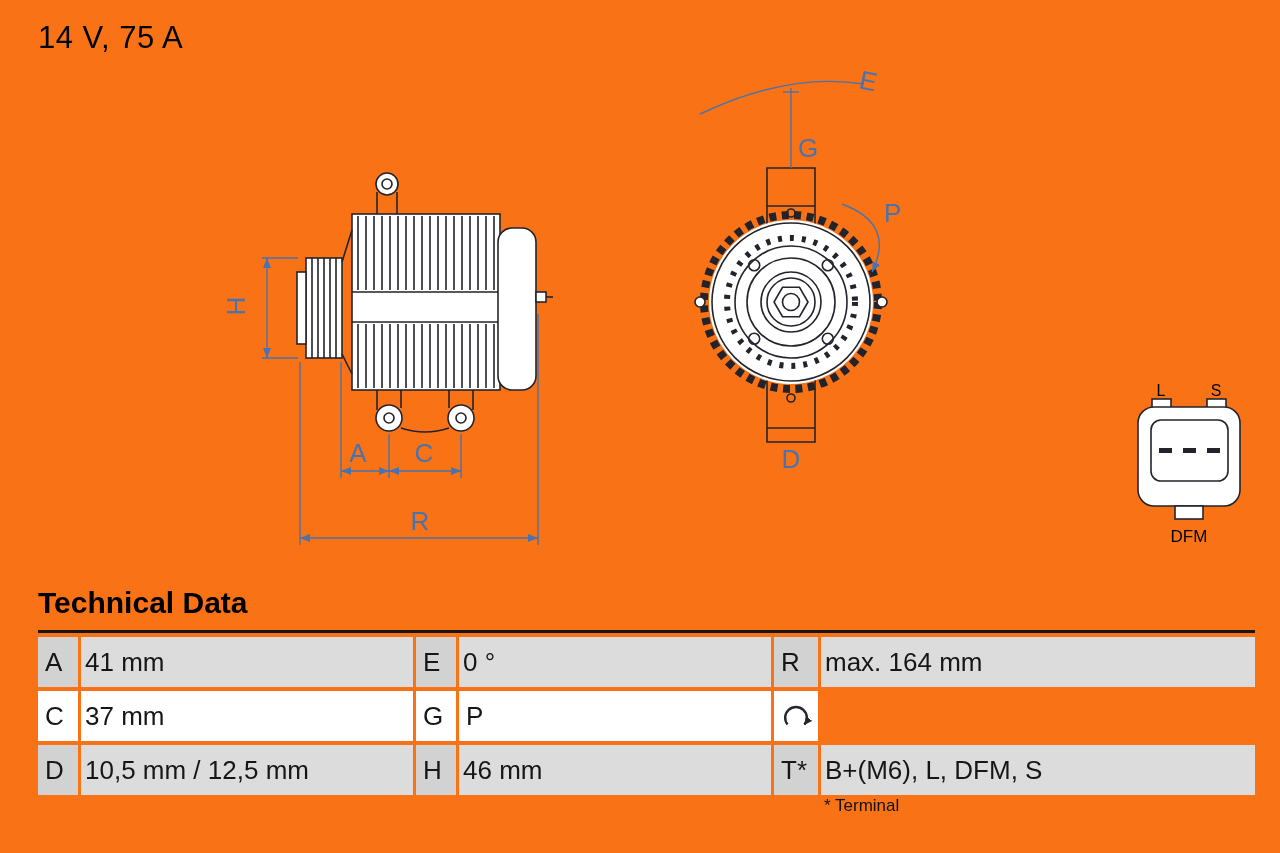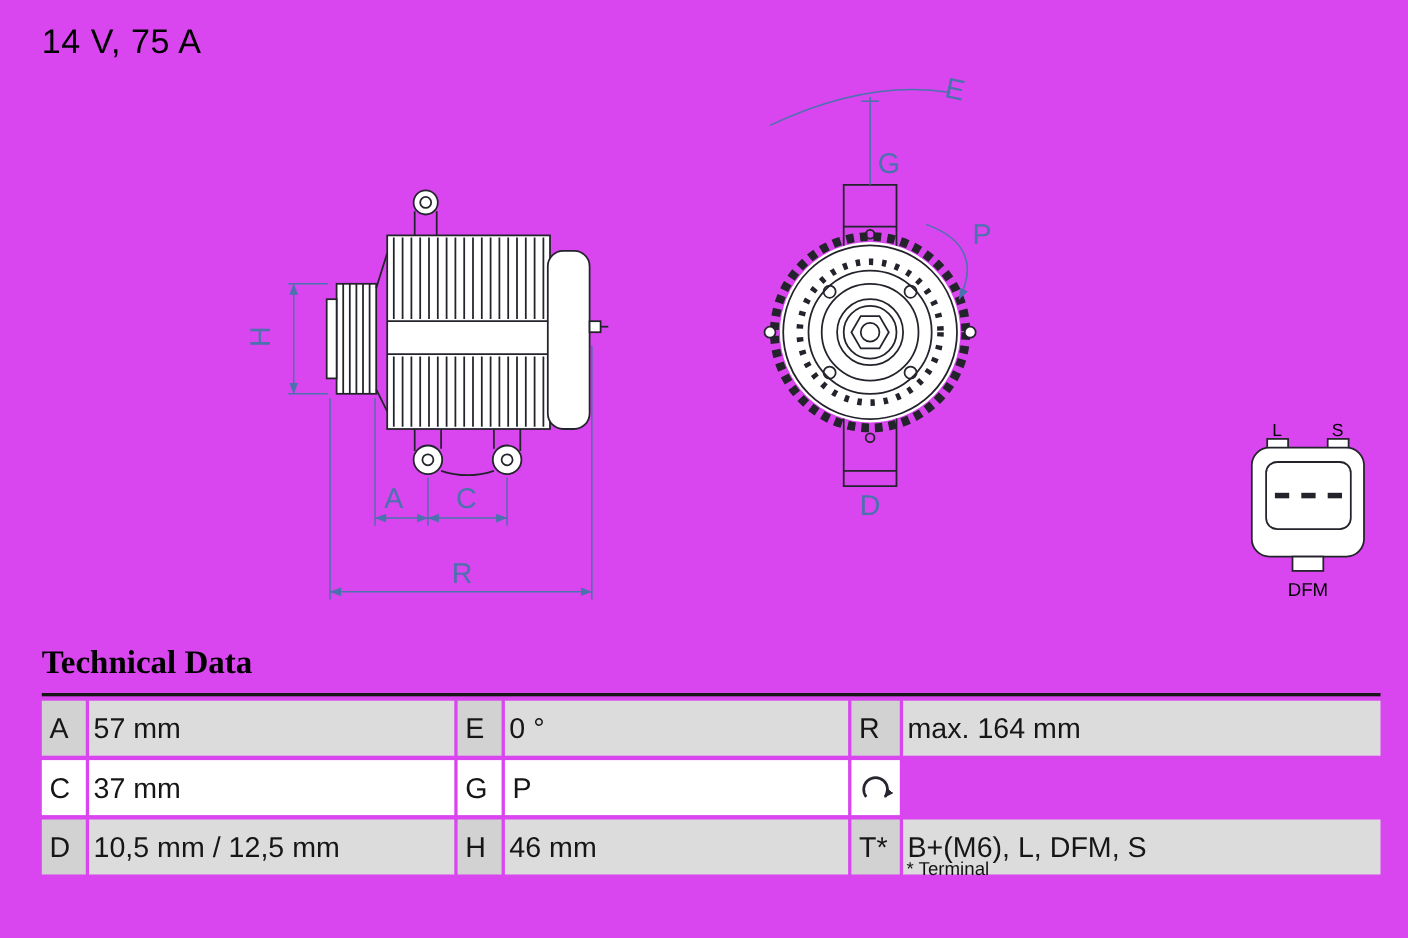--- a/index.html
+++ b/index.html
@@ -1,38 +1,38 @@
 <!DOCTYPE html>
 <html><head>
 <meta charset="utf-8">
 <style>
   * { box-sizing: border-box; margin: 0; padding: 0; }
   html, body { background: #ffffff; }
   body { font-family: "Liberation Sans", sans-serif; }
-  .page { position: relative; width: 1280px; height: 853px; background: #d946ef; overflow: hidden; padding-left: 35px; }
+  .page { position: relative; width: 1280px; height: 853px; background: #f97316; overflow: hidden; padding-left: 35px; }
 
   .title { position: absolute; left: 38px; top: 20px; font-size: 31px; color: #000; letter-spacing: 0.5px; }
 
   .drawing { position: absolute; left: 0; top: 0; width: 1280px; height: 570px; }
 
-  .section-heading { position: absolute; left: 38px; top: 586px; font-size: 30px; font-weight: bold; color: #000; font-family: Liberation Serif, serif; }
+  .section-heading { position: absolute; left: 38px; top: 586px; font-size: 30px; font-weight: bold; color: #000; }
 
   .tech-table { position: absolute; left: 38px; top: 630px; width: 1217px;
                 border-top: 3px solid #161616; padding-top: 4px;
                 display: flex; flex-direction: column; gap: 4px; }
   .t-row { display: grid; grid-template-columns: 40px 332px 40px 312px 44px 1fr; gap: 3px; height: 50px; }
   .t-row .cell { display: flex; align-items: center; font-size: 26px; color: #161616; overflow: hidden; white-space: nowrap; }
   .t-row.gray .cell.k { background: #d2d2d2; }
   .t-row.gray .cell.v { background: #dcdcdc; }
   .t-row.white .cell { background: #ffffff; }
   .cell.k { padding-left: 7px; }
   .cell.v { padding-left: 4px; }
   .rot-icon { margin-left: 2px; }
 
-  .footnote { position: absolute; left: 824px; top: 780px; font-size: 17px; color: #111; }
+  .footnote { position: absolute; left: 824px; top: 796px; font-size: 17px; color: #111; }
 
   
   .ln  { stroke: #23232b; stroke-width: 1.6; fill: none; }
   .lnf { stroke: #23232b; stroke-width: 1.6; fill: #ffffff; }
   .blue { stroke: #4a72ad; stroke-width: 1.4; fill: none; }
   .bluetext { fill: #4a72ad; font-size: 26px; font-family: "Liberation Sans", sans-serif; }
   .ktext { fill: #000; font-family: "Liberation Sans", sans-serif; }
 </style>
 </head>
 <body>
@@ -148,21 +148,21 @@
       <text x="1189" y="542" class="ktext" font-size="17" text-anchor="middle">DFM</text>
     </g>
   </svg>
 
   <div class="section-heading">Technical Data</div>
 
   <div class="tech-table">
 
     <div class="t-row gray">
       <div class="cell k">A</div>
-      <div class="cell v">57 mm</div>
+      <div class="cell v">41 mm</div>
       <div class="cell k">E</div>
       <div class="cell v">0 °</div>
       <div class="cell k">R</div>
       <div class="cell v">max. 164 mm</div>
     </div>
 
     <div class="t-row white">
       <div class="cell k">C</div>
       <div class="cell v">37 mm</div>
       <div class="cell k">G</div>

